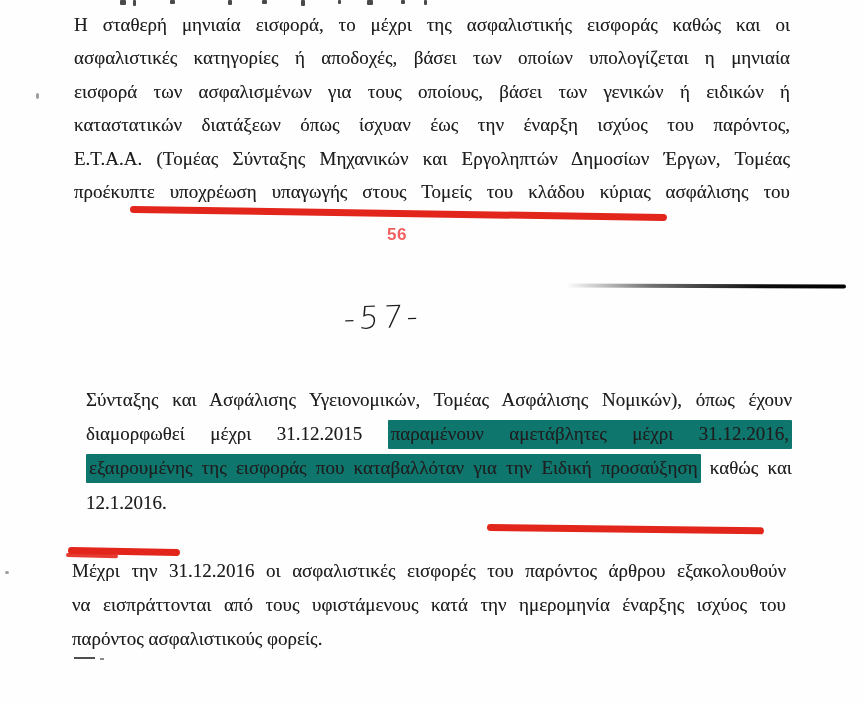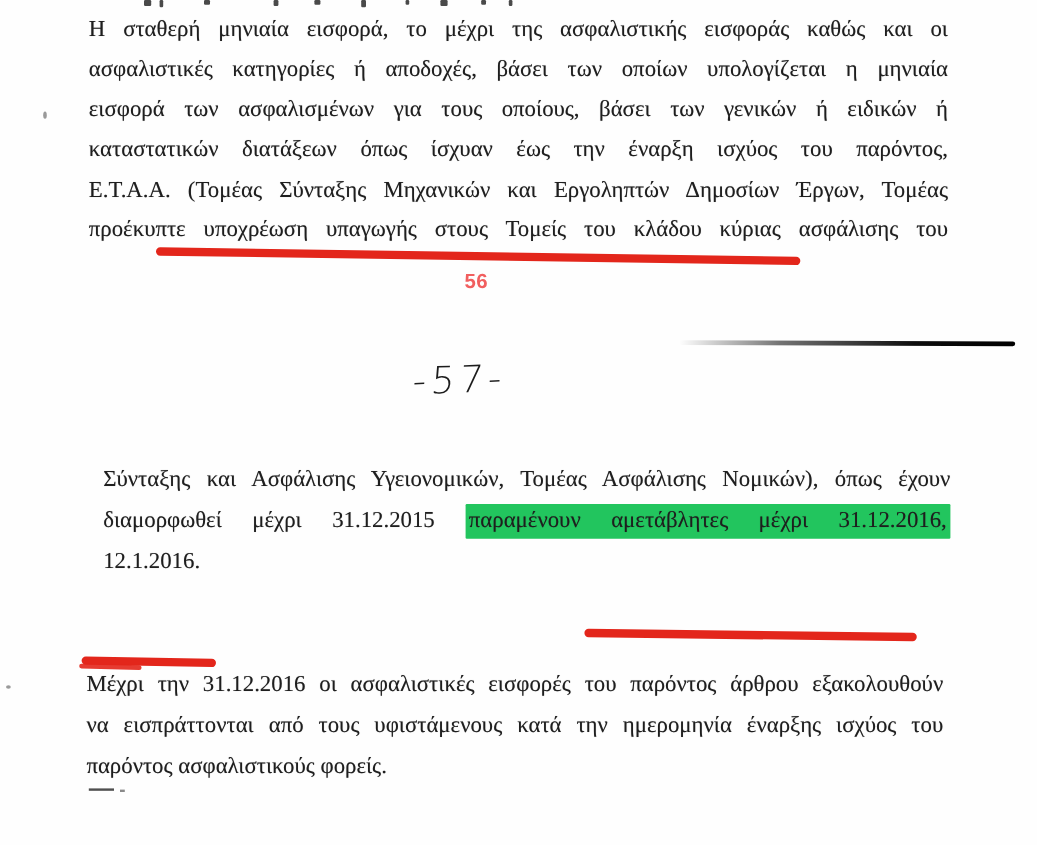--- a/index.html
+++ b/index.html
@@ -16,21 +16,21 @@
     text-align:justify;
     text-align-last:justify;
     white-space:normal;
     text-shadow:0 0 0.6px rgba(30,30,30,0.45);
   }
   .nojust{text-align-last:left;}
   .block56{left:74px;top:8px;width:716px;line-height:33.4px;}
   .block57a{left:86px;top:383px;width:706px;line-height:34.2px;}
   .block57b{left:72px;top:554px;width:714px;line-height:34px;}
   .hl{
-    background:#22c55e;
+    background:#0f766e;
     padding:3px 3px 5px 3px;
     border-radius:1px;
     box-decoration-break:clone;
   }
   .pagenum{
     position:absolute;left:387px;top:225px;
     font-size:17px;letter-spacing:0.5px;color:#ef4444;
     font-family:"Liberation Sans","DejaVu Sans",sans-serif;
     font-weight:bold;opacity:.85;
   }
@@ -90,20 +90,21 @@
 
   <div class="pagenum">56</div>
 
   <div class="artifact-line"></div>
 
   <div class="handwritten">-57-</div>
 
   <div class="block block57a">
     <div class="line">Σύνταξης και Ασφάλισης Υγειονομικών, Τομέας Ασφάλισης Νομικών), όπως έχουν</div>
     <div class="line"><span>διαμορφωθεί μέχρι 31.12.2015 </span><span class="hl">παραμένουν αμετάβλητες μέχρι 31.12.2016,</span></div>
+    <div class="line"><span class="hl">εξαιρουμένης της εισφοράς που καταβαλλόταν για την Ειδική προσαύξηση</span><span> καθώς και</span></div>
     <div class="line nojust">12.1.2016.</div>
   </div>
 
   <div class="u-line u2"></div>
   <div class="u-line u3"></div>
   <div class="u-line u3b"></div>
 
   <div class="block block57b">
     <div class="line">Μέχρι την 31.12.2016 οι ασφαλιστικές εισφορές του παρόντος άρθρου εξακολουθούν</div>
     <div class="line">να εισπράττονται από τους υφιστάμενους κατά την ημερομηνία έναρξης ισχύος του</div>

